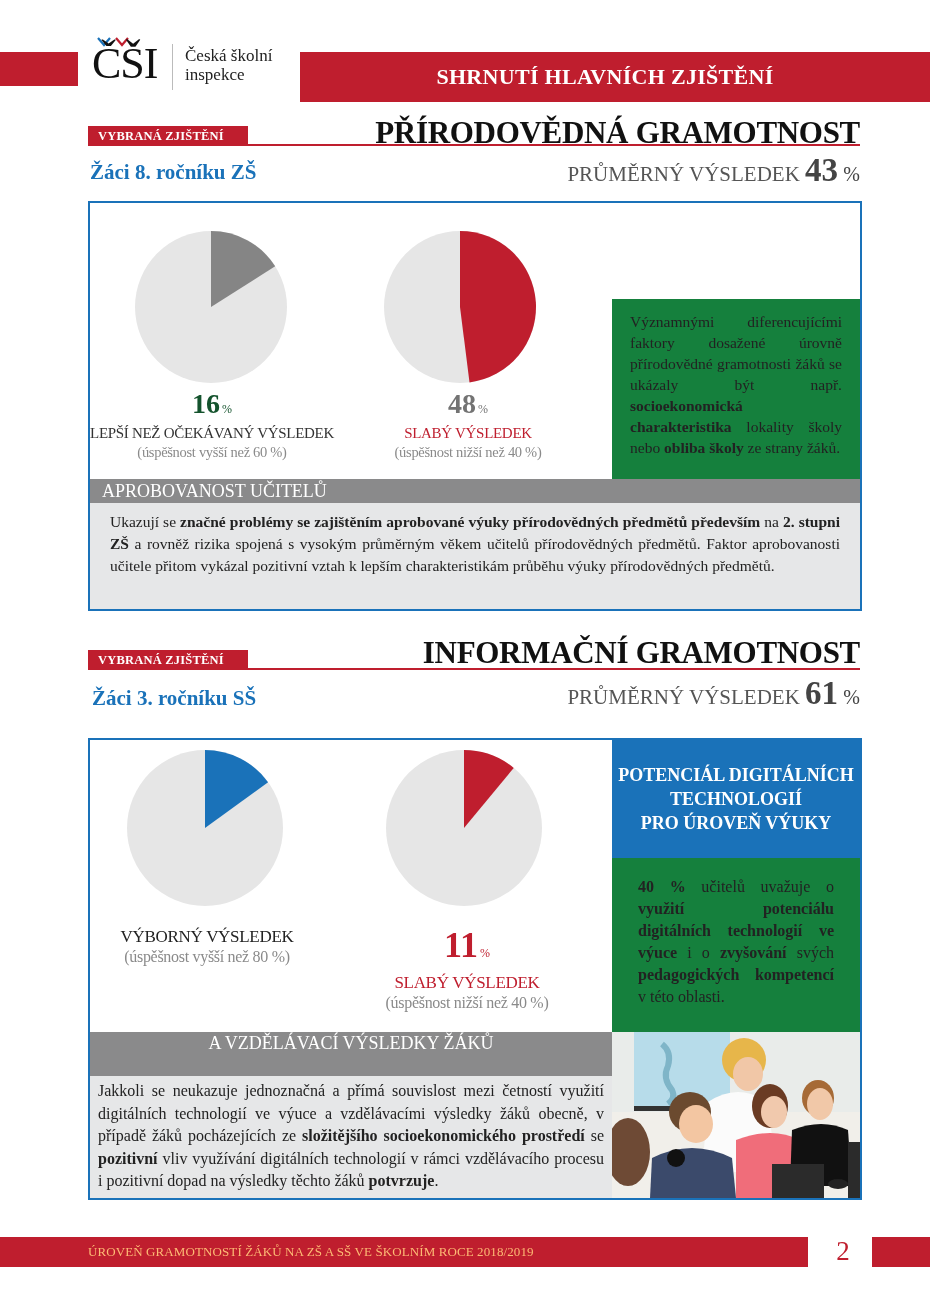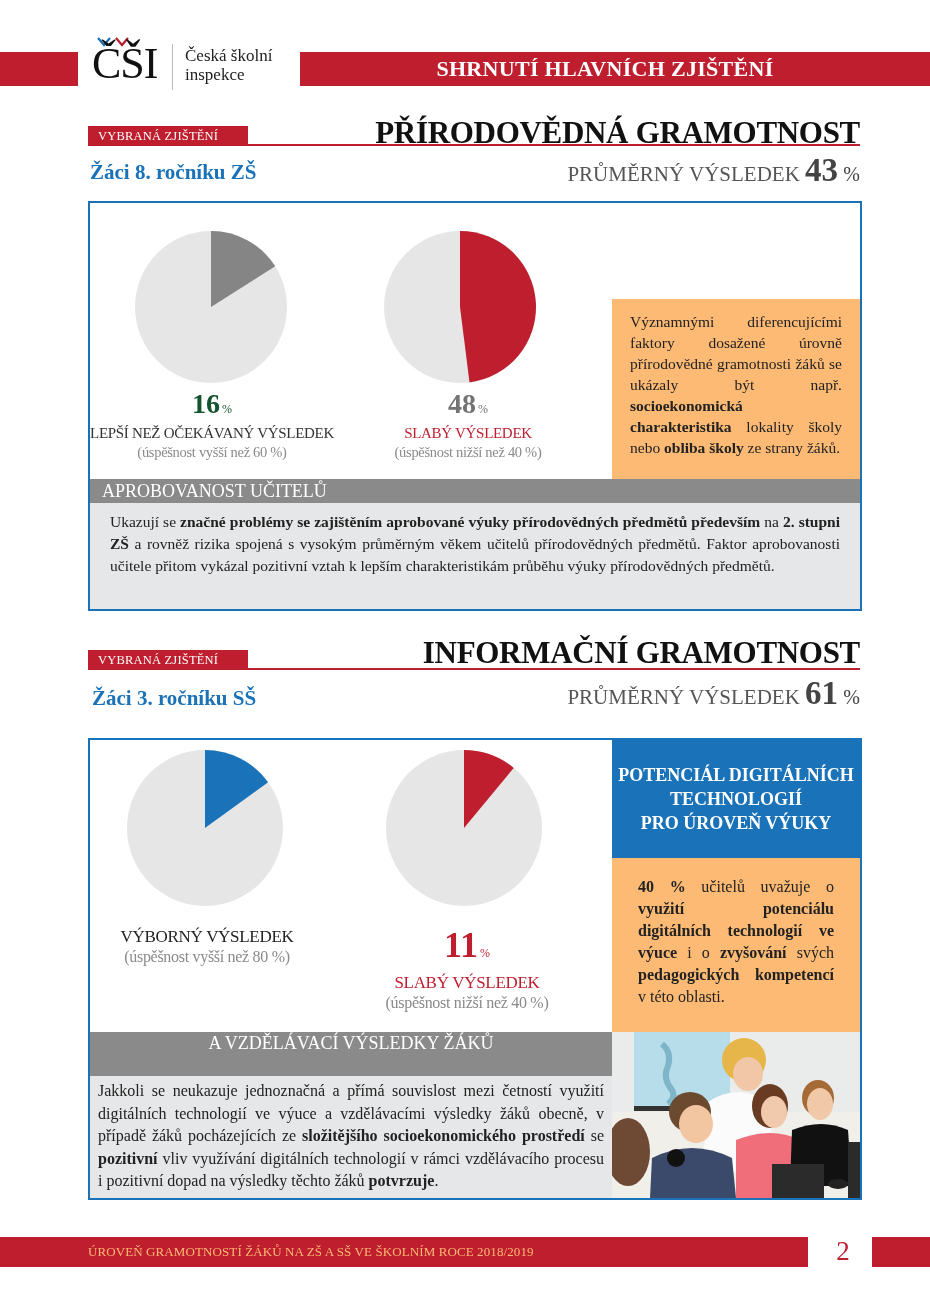--- a/index.html
+++ b/index.html
@@ -2,45 +2,45 @@
 <html><head>
 <meta charset="utf-8">
 <style>
   html, body { margin:0; padding:0; }
   body { width:930px; height:1315px; background:#ffffff; position:relative; overflow:hidden;
          font-family:"Liberation Serif", "DejaVu Serif", serif; color:#222; }
   .abs { position:absolute; }
 
   
   .hdr-bar-left { left:0; top:52px; width:78px; height:34px; background:#bf1e2e; }
-  .hdr-bar-right { left:300px; top:52px; width:630px; height:34px; background:#bf1e2e;
+  .hdr-bar-right { left:300px; top:52px; width:630px; height:50px; background:#bf1e2e;
         color:#fff; font-weight:bold; font-size:22px; letter-spacing:0.3px;
         display:flex; align-items:center; justify-content:center; padding-right:20px; box-sizing:border-box; }
   .logo { left:92px; top:36px; width:200px; height:56px; }
   .logo-mark { position:absolute; left:0; top:2px; font-size:44px; font-weight:normal; color:#111;
         font-family:"Liberation Serif", serif; line-height:52px; letter-spacing:-1px; }
   .logo-checks { position:absolute; left:4px; top:0px; width:40px; height:12px; }
   .logo-divider { position:absolute; left:80px; top:8px; width:1px; height:46px; background:#bbb; }
   .logo-text { position:absolute; left:93px; top:10px; font-size:17px; line-height:19px; color:#222; }
 
   
-  .tag { background:#bf1e2e; color:#fff; font-weight:normal; font-size:12.5px; letter-spacing:0.2px;
+  .tag { background:#bf1e2e; color:#fff; font-weight:bold; font-size:12.5px; letter-spacing:0.2px;
          height:20px; line-height:20px; padding:0 10px; box-sizing:border-box; }
   .tag-line { height:2px; background:#bf1e2e; }
   .big-title { font-size:31px; font-weight:bold; color:#111; text-align:right; letter-spacing:-0.3px; white-space:nowrap; }
   .grade { font-size:21px; font-weight:bold; color:#1a72b9; }
   .avg { font-size:21px; color:#555; text-align:right; white-space:nowrap; }
   .avg .num { font-size:33px; font-weight:bold; color:#444; }
   .avg .pct { font-size:20px; color:#444; }
 
   
   .frame { border:2px solid #1a72b9; box-sizing:border-box; background:#fff; }
   .blue-head { background:#1a72b9; color:#fff; font-weight:bold; font-size:18px; line-height:24px; text-align:center;
          display:flex; align-items:center; justify-content:center; }
-  .blue-body { background:#fdba74; color:#222; font-size:15.5px; line-height:21px; text-align:justify; box-sizing:border-box; }
+  .blue-body { background:#15803d; color:#222; font-size:15.5px; line-height:21px; text-align:justify; box-sizing:border-box; }
   .gray-head { background:#8a8a8b; color:#fff; font-size:18px; }
   .gray-body { background:#e6e7e8; color:#222; font-size:15.5px; line-height:22px; text-align:justify; box-sizing:border-box; }
   b { font-weight:bold; }
 
   .pie-label { text-align:center; }
   .pie-num { font-size:28px; font-weight:bold; line-height:30px; }
   .pie-num .pct { font-size:12px; font-weight:normal; margin-left:2px; }
   .pie-cap { font-size:15px; line-height:19px; letter-spacing:-0.3px; }
   .pie-sub { font-size:14.5px; line-height:18px; color:#8a8a8a; letter-spacing:-0.3px; }
 

